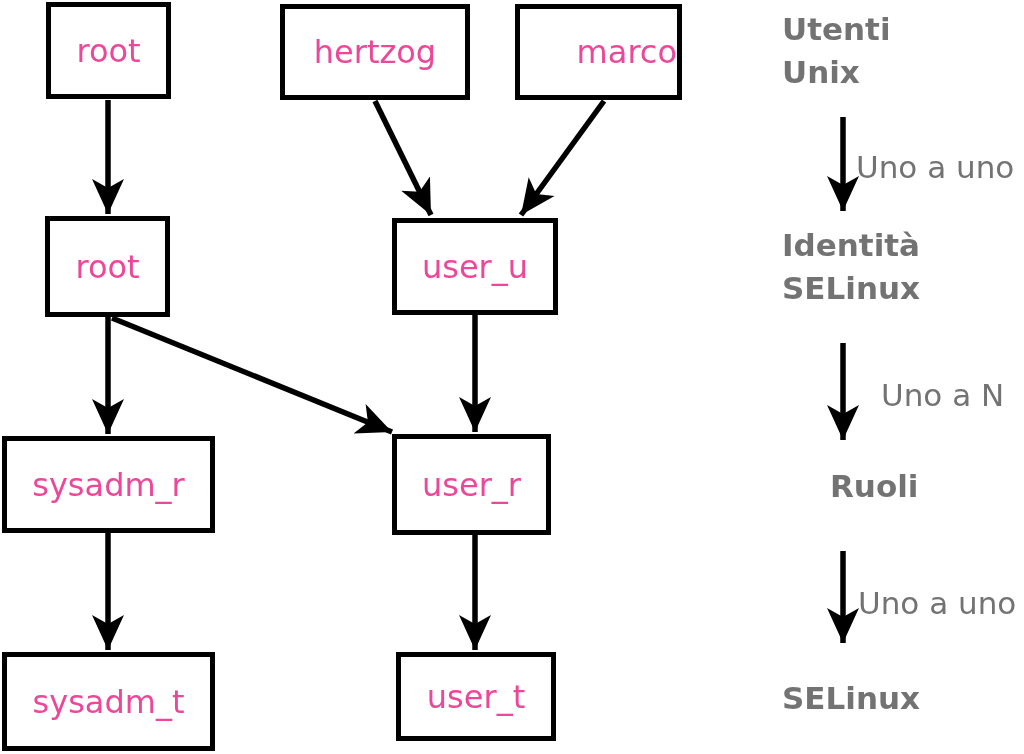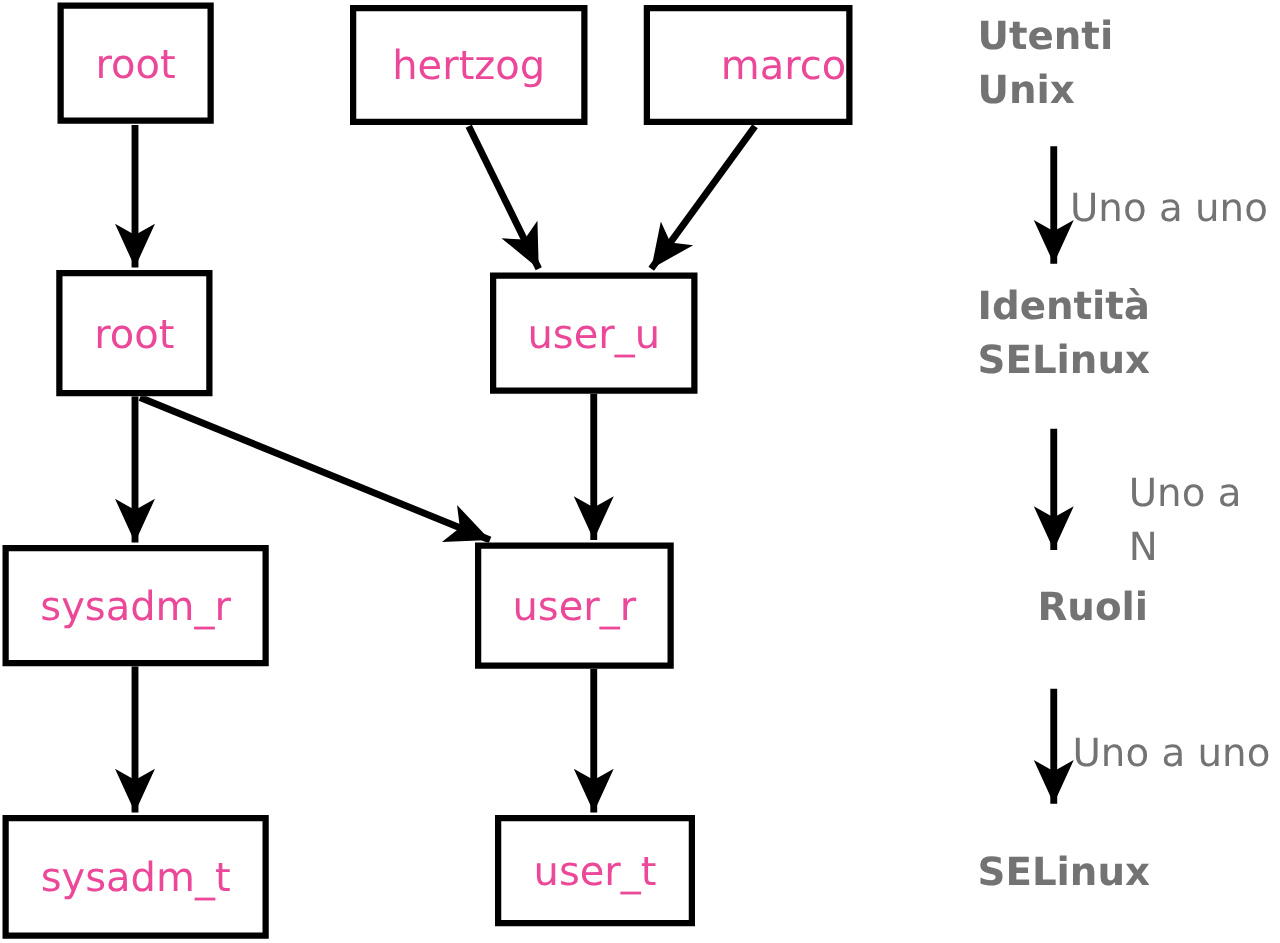--- a/index.html
+++ b/index.html
@@ -46,28 +46,28 @@
   .legend-label.bold {
     font-weight: bold;
   }
   
   .n-unix-root     { left: 46px;  top: 2px;   width: 125px; height: 97px;  }
   .n-unix-hertzog  { left: 280px; top: 4px;   width: 190px; height: 96px; text-align: center;  }
   .n-unix-marco    { left: 515px; top: 4px;   width: 167px; height: 96px; justify-content: flex-end;  }
   .n-sel-root      { left: 45px;  top: 216px; width: 125px; height: 101px; }
   .n-sel-user-u    { left: 392px; top: 218px; width: 166px; height: 97px;  }
   .n-role-sysadm-r { left: 2px;   top: 436px; width: 213px; height: 97px;  }
-  .n-role-user-r   { left: 380px; top: 434px; width: 159px; height: 101px; }
+  .n-role-user-r   { left: 392px; top: 434px; width: 159px; height: 101px; }
   .n-dom-sysadm-t  { left: 2px;   top: 652px; width: 213px; height: 99px;  }
   .n-dom-user-t    { left: 396px; top: 652px; width: 160px; height: 89px;  }
   
   .l-utenti   { left: 782px; top: 8px;   }
   .l-rel1     { left: 856px; top: 146px; }
   .l-identita { left: 782px; top: 224px; }
-  .l-rel2     { left: 903px; top: 374px; }
+  .l-rel2     { left: 881px; top: 374px; }
   .l-ruoli    { left: 782px; top: 465px; margin-left: 48px; }
   .l-rel3     { left: 858px; top: 582px; }
   .l-dominio  { left: 782px; top: 677px; }
 </style>
 </head>
 <body>
 
 <div class="canvas">
 
   <svg class="arrows" viewBox="0 0 1024 754" xmlns="http://www.w3.org/2000/svg">

